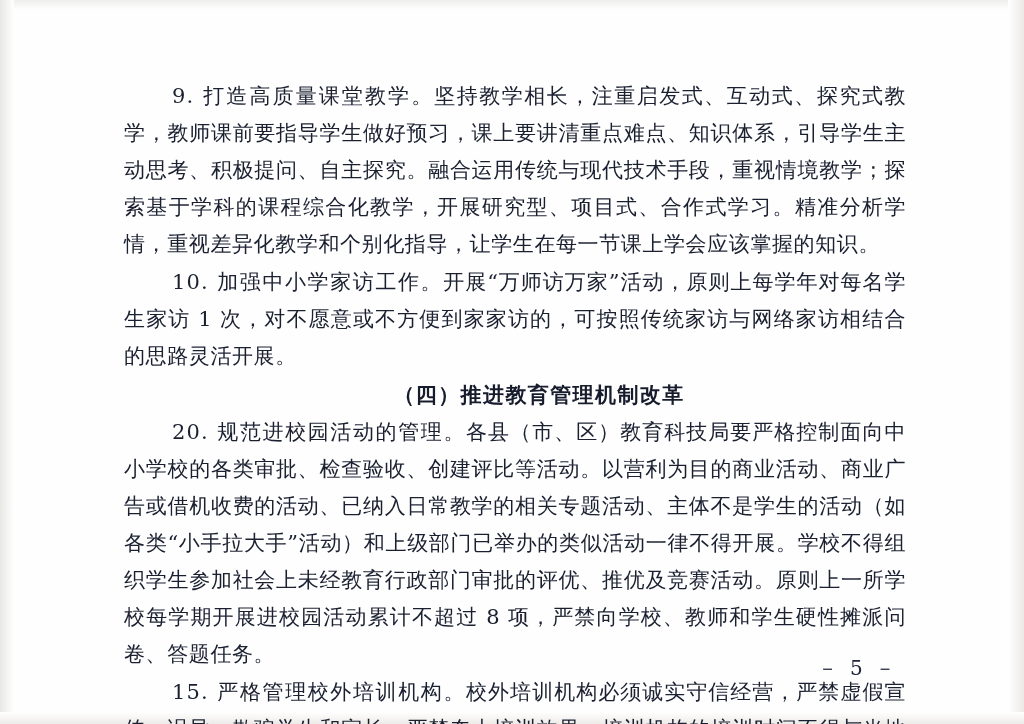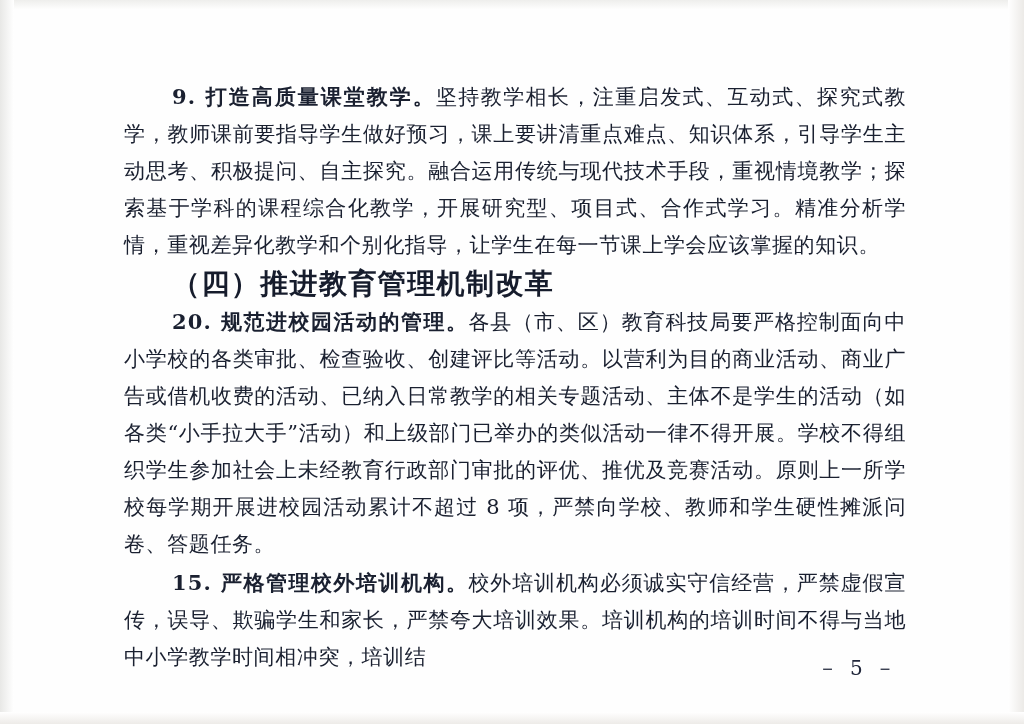--- a/index.html
+++ b/index.html
@@ -58,32 +58,33 @@
     color: #1a2030;
     text-align: justify;
     text-justify: inter-ideograph;
     letter-spacing: 0.6px;
     font-family: "DejaVu Serif", serif;
   }
   p.para.indent {
     text-indent: 48px;
   }
   .heading-run {
-    font-weight: bold;
+    font-weight: normal;
     letter-spacing: 1.2px;
   }
   p.subhead {
     margin: 0 0 1px 0;
-    font-size: 28px;
+    font-size: 21px;
     line-height: 37px;
     color: #161c2c;
     text-indent: 48px;
     font-weight: bold;
     letter-spacing: 1.4px;
     font-family: Liberation Sans, sans-serif;
+    text-align: center;
   }
   .page-number {
     position: absolute;
     right: 126px;
     bottom: 42px;
     font-size: 20px;
     color: #20263a;
     letter-spacing: 3px;
     font-family: "DejaVu Serif", serif;
   }
@@ -94,20 +95,21 @@
 <div class="page">
   <div class="scan-edge-top"></div>
   <div class="scan-edge-left"></div>
   <div class="scan-edge-right"></div>
   <div class="scan-edge-bottom"></div>
 
   <div class="body-col">
 
     <p class="para indent"><span class="heading-run">9. 打造高质量课堂教学。</span><span>坚持教学相长，注重启发式、互动式、探究式教学，教师课前要指导学生做好预习，课上要讲清重点难点、知识体系，引导学生主动思考、积极提问、自主探究。融合运用传统与现代技术手段，重视情境教学；探索基于学科的课程综合化教学，开展研究型、项目式、合作式学习。精准分析学情，重视差异化教学和个别化指导，让学生在每一节课上学会应该掌握的知识。</span></p>
 
+    <p class="para indent"><span class="heading-run">10. 加强中小学家访工作。</span><span>开展“万师访万家”活动，原则上每学年对每名学生家访 1 次，对不愿意或不方便到家家访的，可按照传统家访与网络家访相结合的思路灵活开展。</span></p>
 
     <p class="subhead">（四）推进教育管理机制改革</p>
 
     <p class="para indent"><span class="heading-run">20. 规范进校园活动的管理。</span><span>各县（市、区）教育科技局要严格控制面向中小学校的各类审批、检查验收、创建评比等活动。以营利为目的商业活动、商业广告或借机收费的活动、已纳入日常教学的相关专题活动、主体不是学生的活动（如各类“小手拉大手”活动）和上级部门已举办的类似活动一律不得开展。学校不得组织学生参加社会上未经教育行政部门审批的评优、推优及竞赛活动。原则上一所学校每学期开展进校园活动累计不超过 8 项，严禁向学校、教师和学生硬性摊派问卷、答题任务。</span></p>
 
     <p class="para indent"><span class="heading-run">15. 严格管理校外培训机构。</span><span>校外培训机构必须诚实守信经营，严禁虚假宣传，误导、欺骗学生和家长，严禁夸大培训效果。培训机构的培训时间不得与当地中小学教学时间相冲突，培训结</span></p>
 
   </div>
 
   <div class="page-number">－ 5 －</div>

